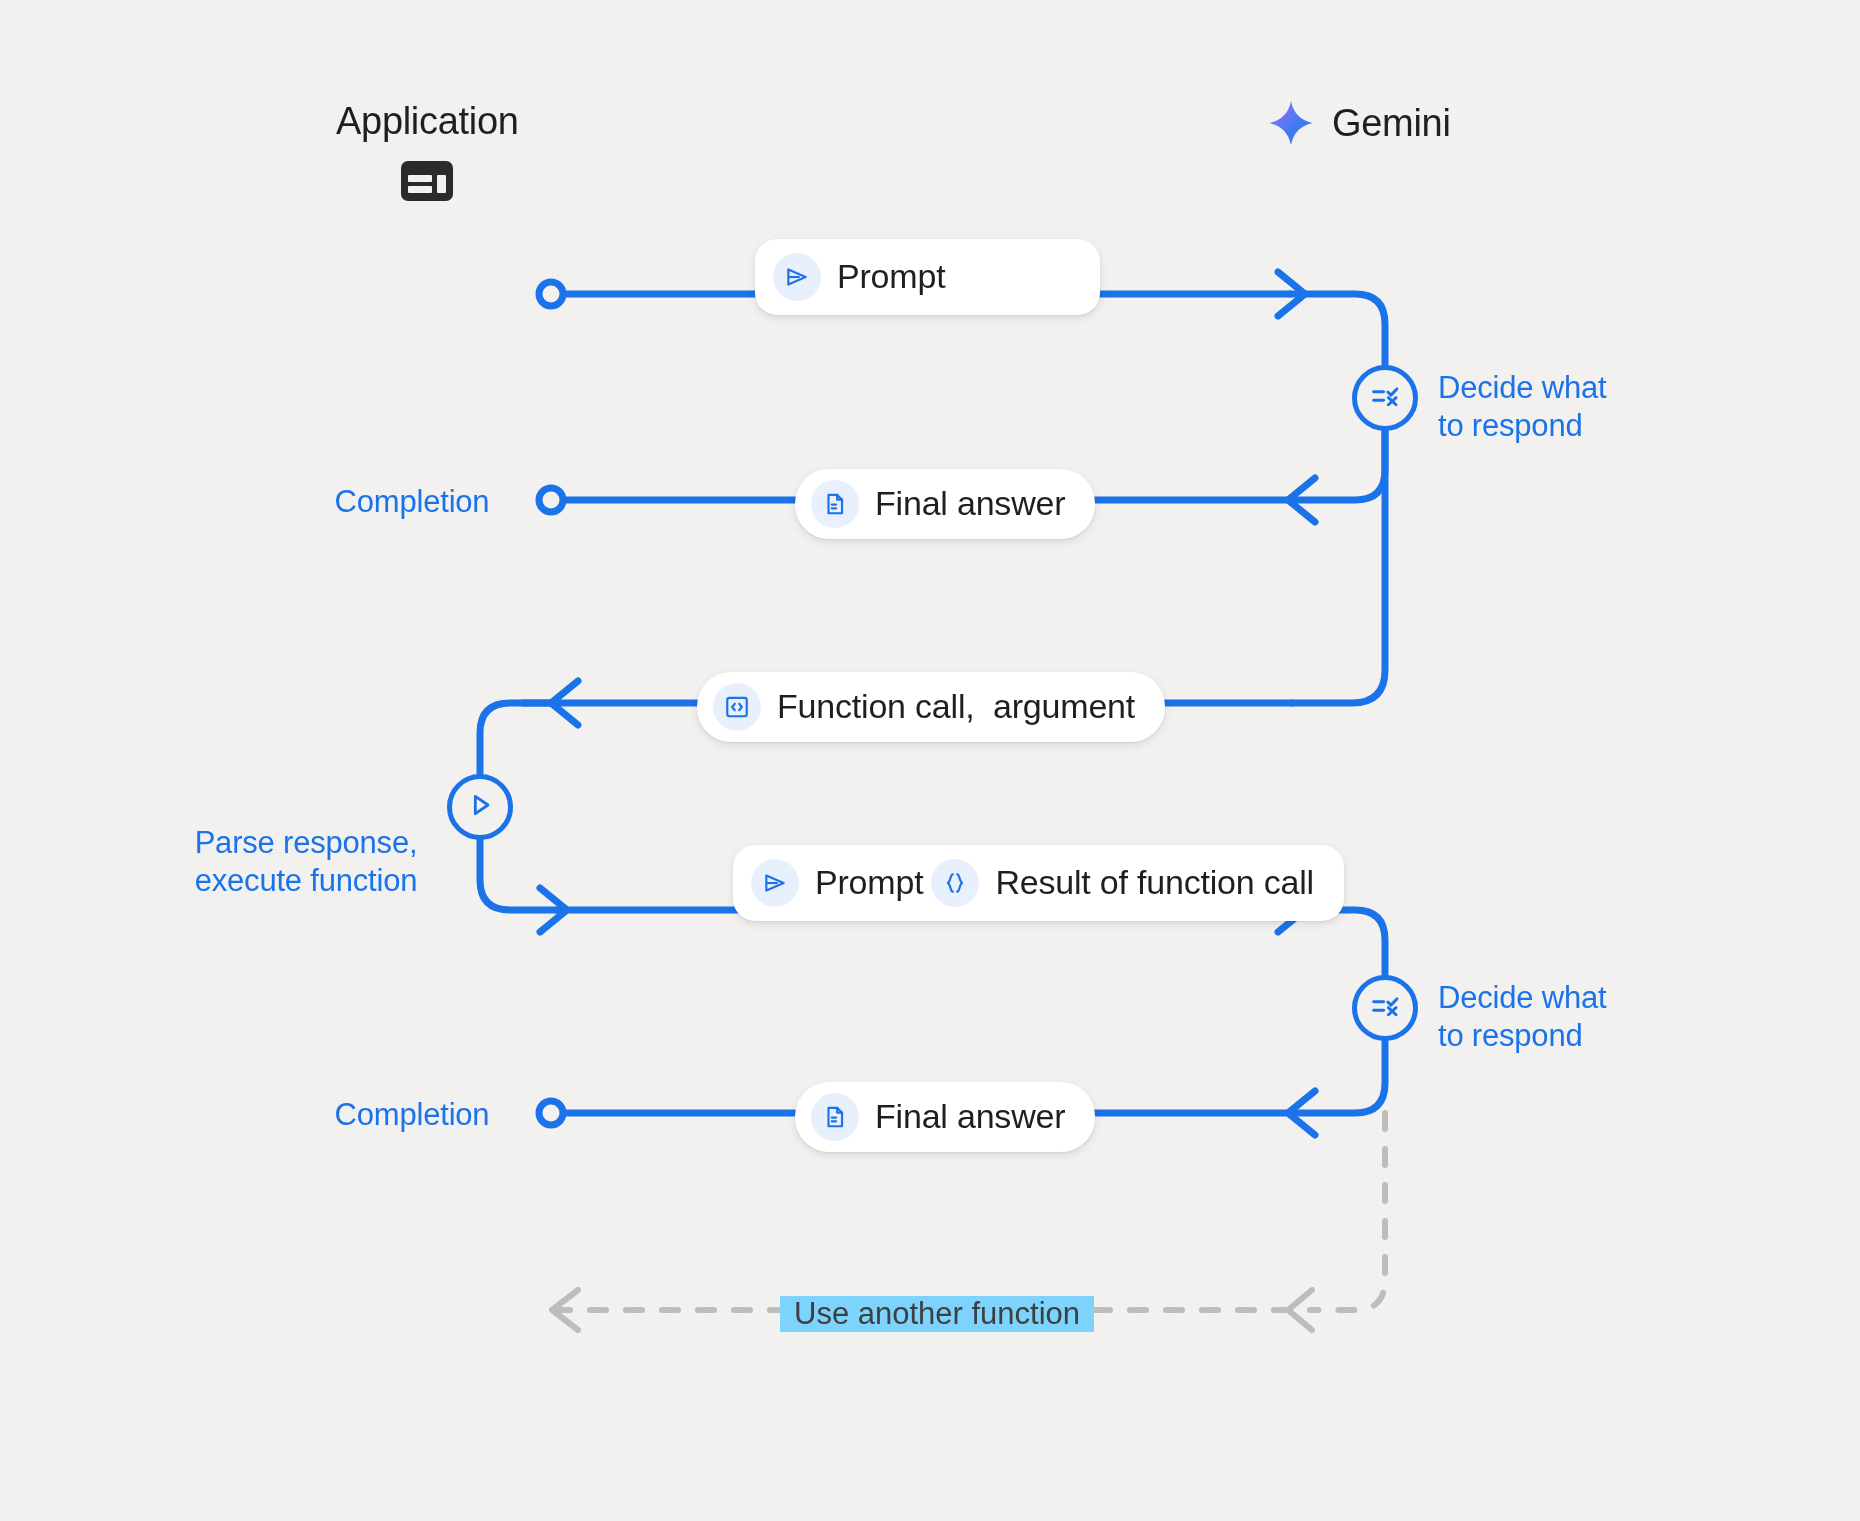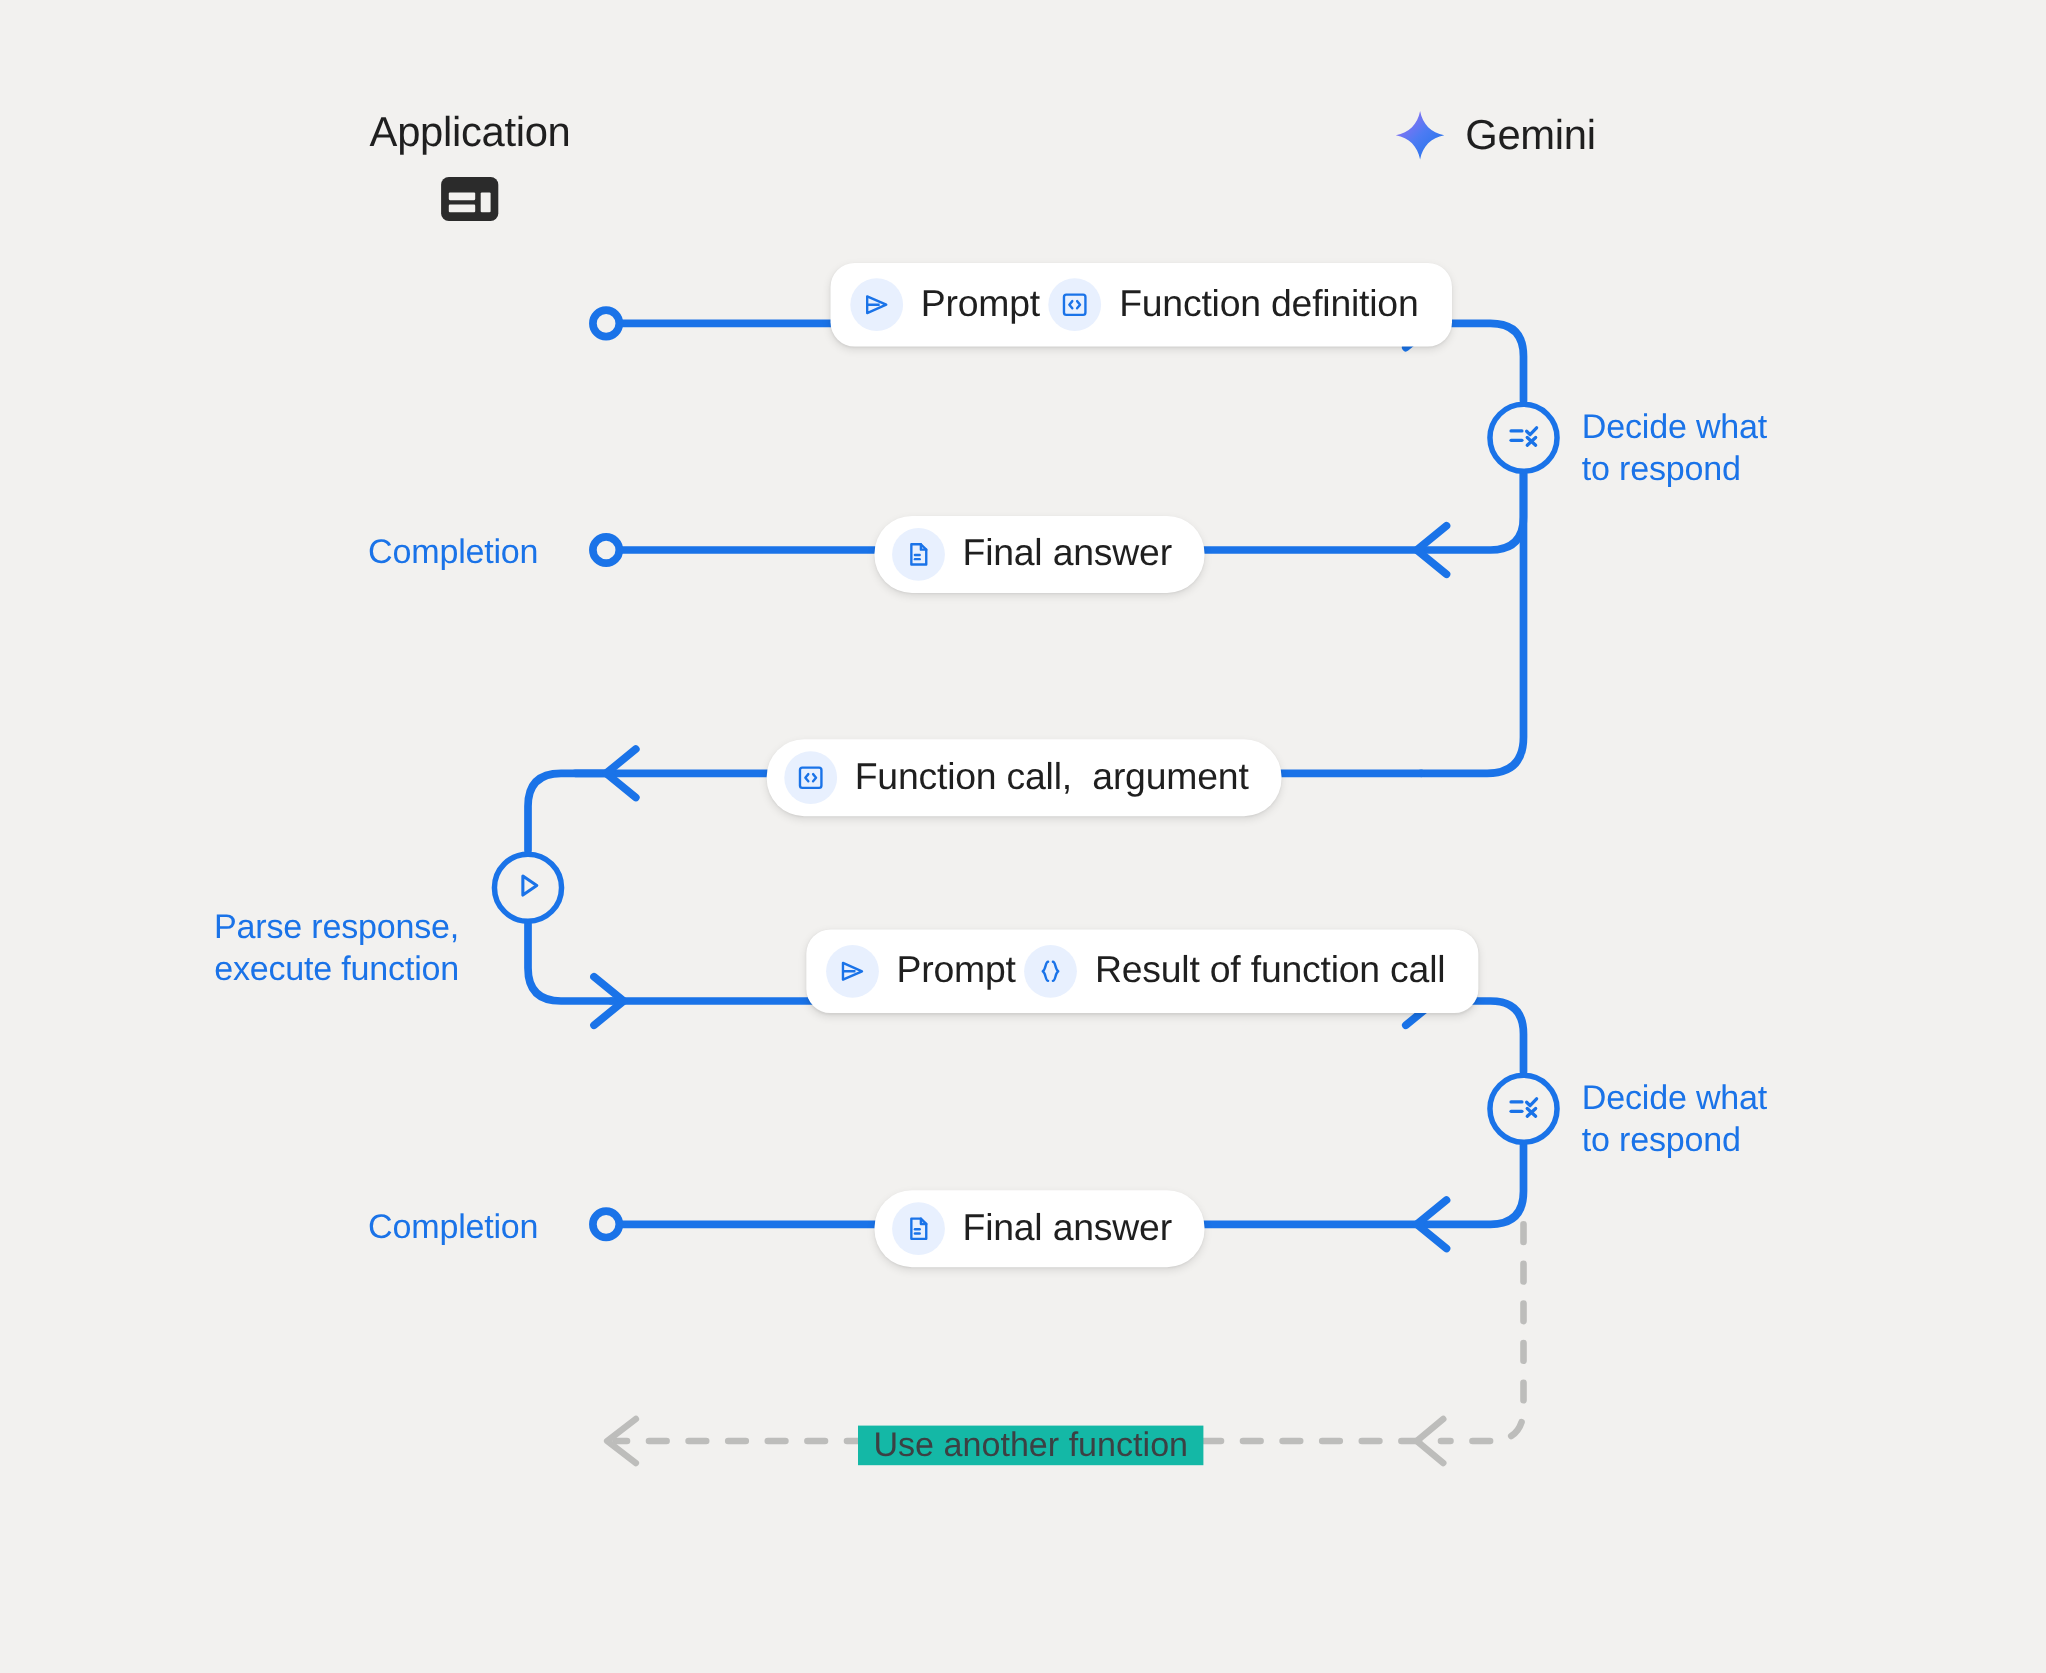--- a/index.html
+++ b/index.html
@@ -77,21 +77,21 @@
   
   .sidelabel {
     position: absolute; color: #1A73E8; font-size: 31px;
     line-height: 1.22; letter-spacing: -0.2px; z-index: 6;
   }
   .sidelabel.r { text-align: center; }
 
   
   #loop-caption {
     position: absolute; left: 780px; top: 1296px;
-    background: #14b8a6; padding: 0 14px;
+    background: #7dd3fc; padding: 0 14px;
     font-size: 31px; color: #3C4043; z-index: 6; white-space: nowrap;
   }
 </style>
 </head>
 <body>
 
 <div id="stage">
 
   <svg id="wires" viewBox="0 0 1860 1521">
     <defs>
@@ -176,30 +176,20 @@
   <div class="bubble" style="left:755px; top:239px; min-width:345px;">
     <div class="row">
       <span class="chip">
         <svg viewBox="0 0 24 24" width="26" height="26" fill="none" stroke="#1A73E8" stroke-width="2" stroke-linejoin="round">
           <path d="M4 5 L20 12 L4 19 Z"></path>
             <path d="M4 12 L14.5 12"></path>
         </svg>
       </span>
       <span class="label">Prompt</span>
     </div>
-    <div class="row">
-      <span class="chip">
-        <svg viewBox="0 0 24 24" width="26" height="26" fill="none" stroke="#1A73E8" stroke-width="2" stroke-linejoin="round" stroke-linecap="round">
-          <rect x="3" y="3.5" width="18" height="17" rx="2"></rect>
-          <path d="M10 9 L7.5 12 L10 15"></path>
-            <path d="M14 9 L16.5 12 L14 15"></path>
-        </svg>
-      </span>
-      <span class="label">Function definition</span>
-    </div>
   </div>
 
   <div class="bubble one-line" style="left:795px; top:469px;">
     <div class="row">
       <span class="chip">
         <svg viewBox="0 0 24 24" width="26" height="26" fill="none" stroke="#1A73E8" stroke-width="2" stroke-linejoin="round" stroke-linecap="round">
           <path d="M6 3.5 H14 L18.5 8 V20.5 H6 Z"></path>
             <path d="M14 3.5 V8 H18.5"></path>
           <path d="M9 12.5 H13"></path>
             <path d="M9 16 H13"></path>

